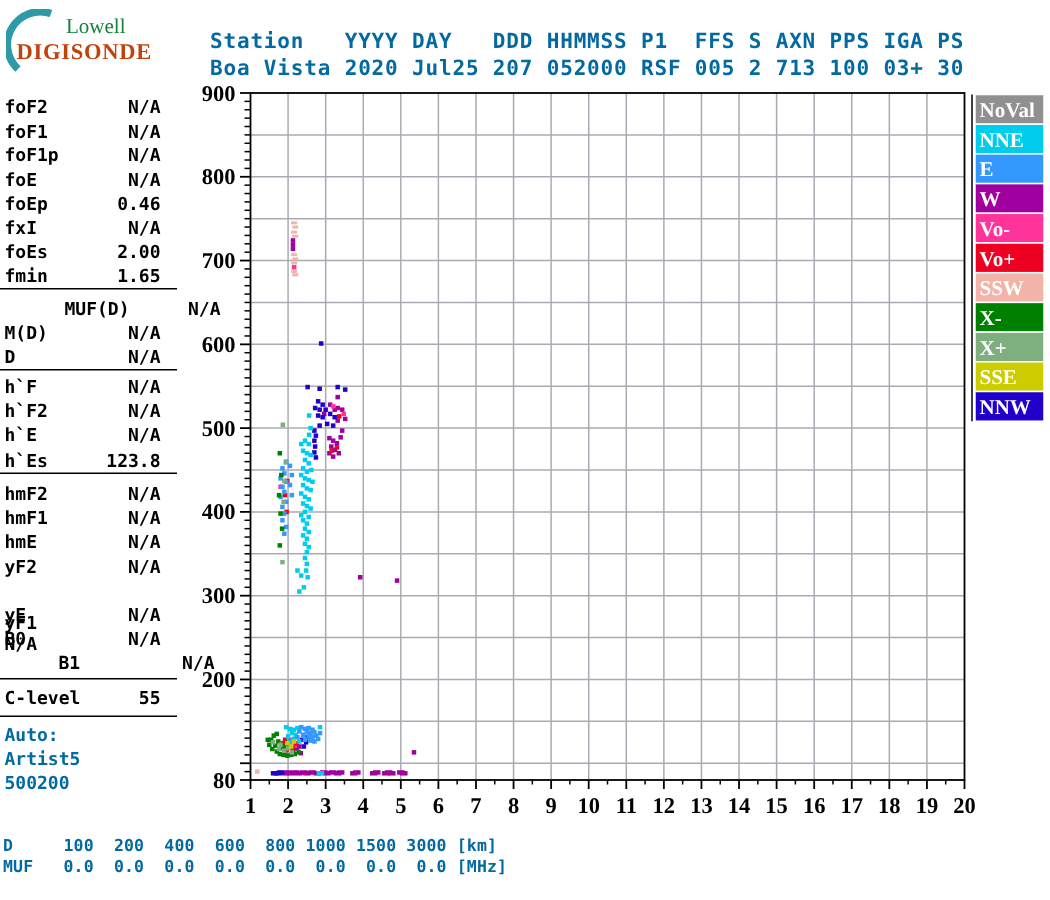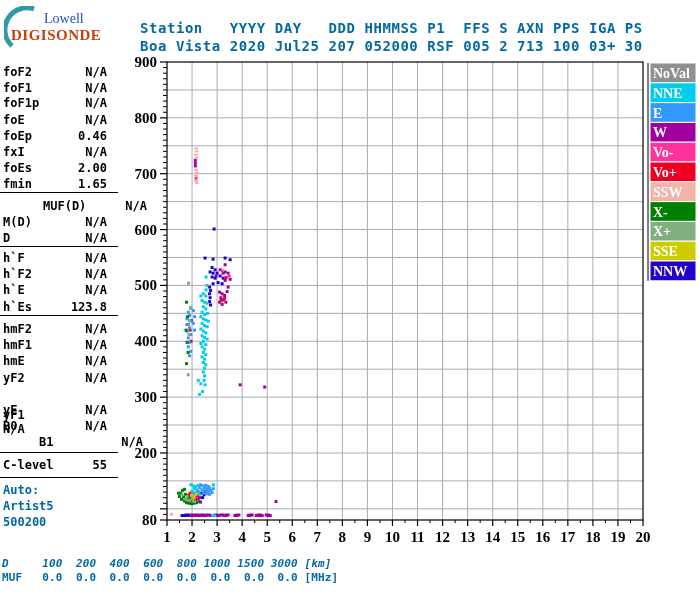--- a/index.html
+++ b/index.html
@@ -17,40 +17,40 @@
   .hdr{position:absolute;left:140px;font-size:14px;letter-spacing:.55px;}
   #hdr1{top:20px;} #hdr2{top:38px;}
   
   .prow{position:absolute;left:3px;width:104px;height:15px;display:flex;
         justify-content:space-between;font-size:12px;font-weight:bold;
         font-family:"DejaVu Sans Mono",monospace;white-space:pre;}
   .sep{position:absolute;left:0;width:118px;height:0;border-top:1px solid #000;}
   .footline{position:absolute;left:3px;font-size:12px;}
   
   .botline{position:absolute;left:2px;font-size:11px;letter-spacing:.1px;}
-  #bot1{top:557px;font-style:italic;} #bot2{top:571px;} #bot3{top:585px;}
+  #bot1{top:557px;} #bot2{top:571px;} #bot3{top:585px;}
   #chart-svg{position:absolute;left:0;top:0;}
 </style>
 </head>
 <body>
 <div id="app">
 
   <div id="logo">
     <svg width="44" height="42">
       <path d="M 30 3 A 22 22 0 0 0 8 40" fill="none" stroke="#2E9AA8" stroke-width="5"></path>
     </svg>
-    <span class="logo-top" style="color: #1d4ed8;">Lowell</span>
+    <span class="logo-top" style="color: #15803d;">Lowell</span>
     <span class="logo-bottom" style="color: #c2410c;">DIGISONDE</span>
   </div>
 
   <div id="hdr1" class="hdr mono">Station   YYYY DAY   DDD HHMMSS P1  FFS S AXN PPS IGA PS</div>
   <div id="hdr2" class="hdr mono">Boa Vista 2020 Jul25 207 052000 RSF 005 2 713 100 03+ 30</div>
 
   <div id="left-panel">
-      <div class="prow" style="top: 64px; align-items: center;"><span>foF2</span><span>N/A</span></div>
+      <div class="prow" style="top: 64px;"><span>foF2</span><span>N/A</span></div>
       <div class="prow" style="top: 80.2px; align-items: center;"><span>foF1</span><span>N/A</span></div>
       <div class="prow" style="top: 96.4px;"><span>foF1p</span><span>N/A</span></div>
       <div class="prow" style="top: 112.6px;"><span>foE</span><span>N/A</span></div>
       <div class="prow" style="top: 128.8px;"><span>foEp</span><span>0.46</span></div>
       <div class="prow" style="top: 145px;"><span>fxI</span><span>N/A</span></div>
       <div class="prow" style="top: 161.2px;"><span>foEs</span><span>2.00</span></div>
       <div class="prow" style="top: 177.4px;"><span>fmin</span><span>1.65</span></div>
       <div class="prow" style="top: 199px; padding-left: 40px;"><span>MUF(D)</span><span>N/A</span></div>
       <div class="prow" style="top: 215.2px;"><span>M(D)</span><span>N/A</span></div>
       <div class="prow" style="top: 231.4px;"><span>D</span><span>N/A</span></div>

